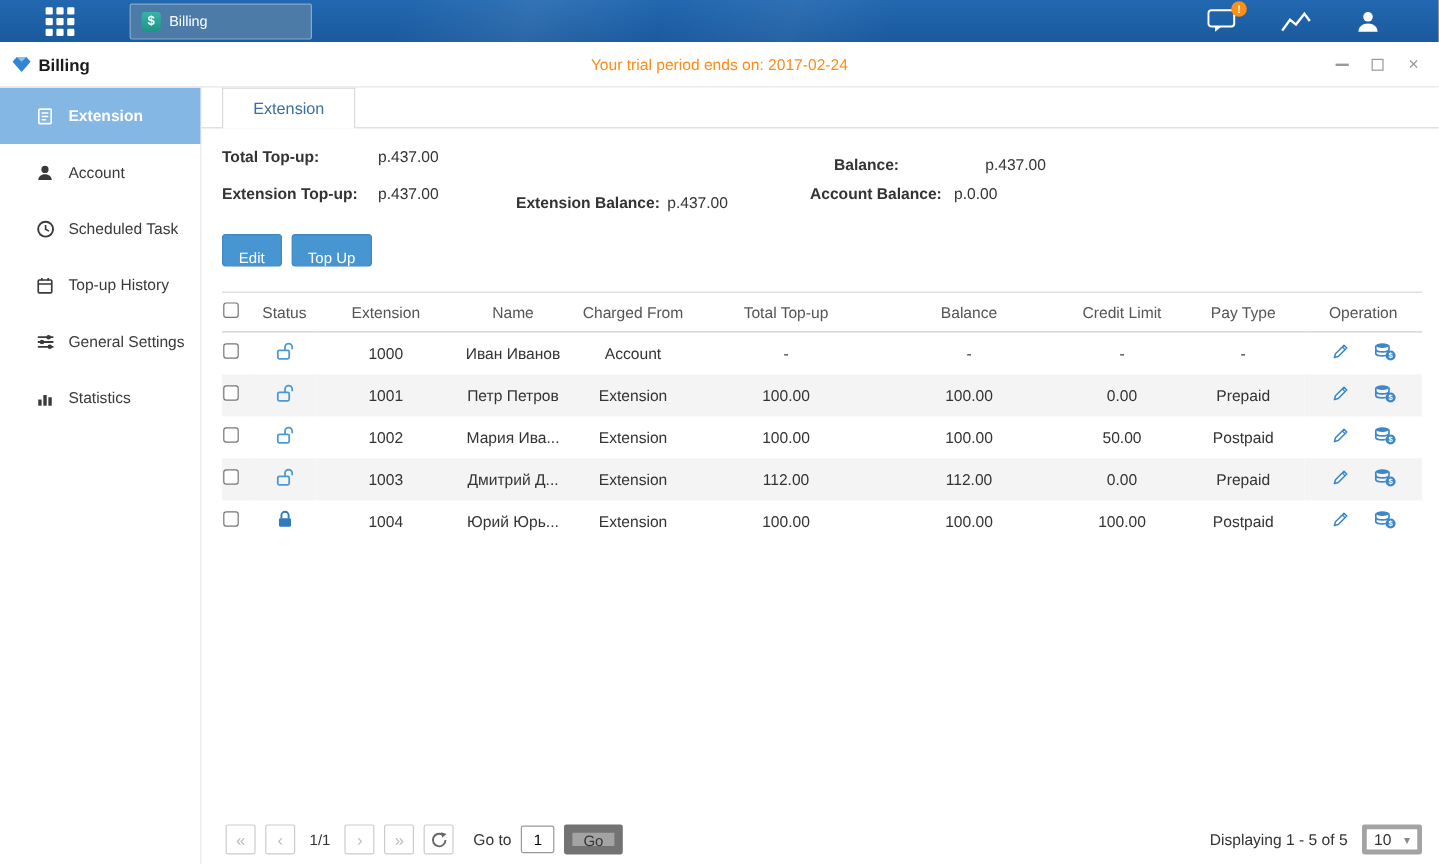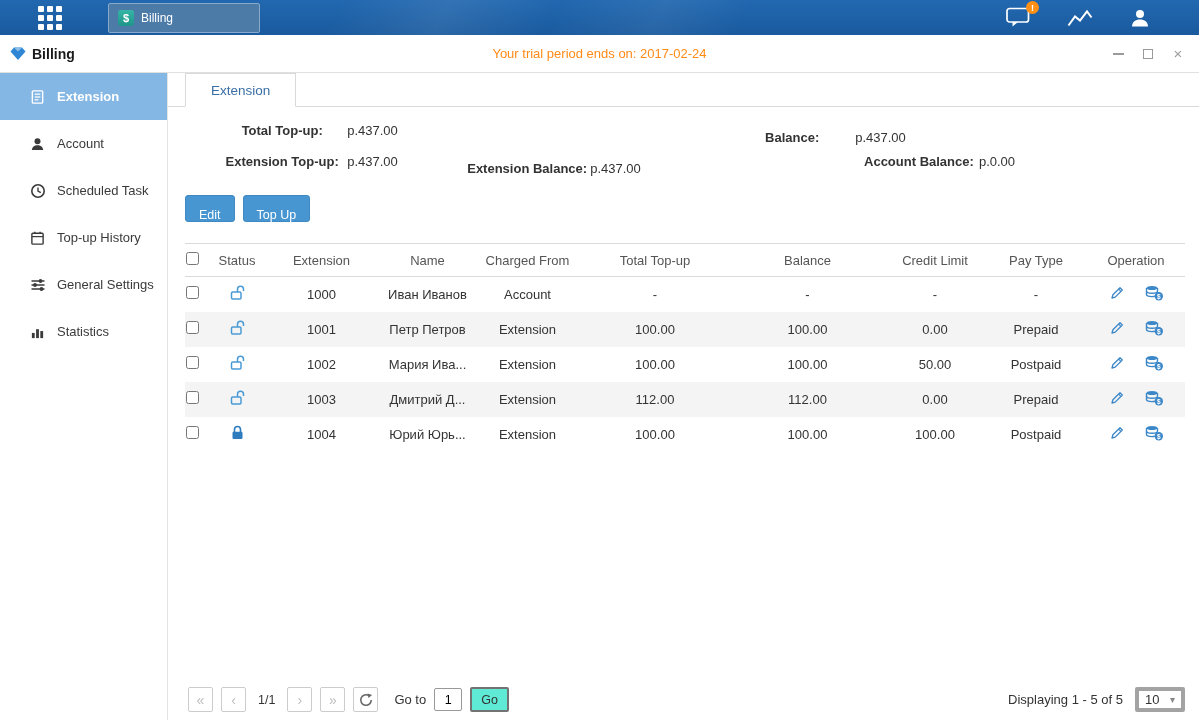--- a/index.html
+++ b/index.html
@@ -63,21 +63,21 @@
   .tabstrip { height:34px; border-bottom:1px solid #d9d9d9; display:flex; padding-left:17px; }
   .tab {
     border:1px solid #d9d9d9; border-bottom:1px solid #fff; margin-bottom:-1px;
     background:#fff; color:#3a6ea5; font-size:13.5px;
     display:flex; align-items:center; padding:0 25px; cursor:pointer;
   }
 
   .content { padding-left:17px; }
   .summary { margin-top:8px; }
   .sum-row { display:flex; height:31px; align-items:center; }
-  .sum-cell { flex:0 0 auto; white-space:nowrap;text-align:center; }
+  .sum-cell { flex:0 0 auto; white-space:nowrap; }
   .w1 { width:245px; } .w2 { width:265px; } .w3 { width:245px;margin-top:13px; } .w4 { flex:1; }
   .sum-label { display:inline-block; font-weight:bold; color:#333; }
   .lw1 { width:130px; } .lw2 { width:120px; } .lw3 { width:126px; } .lw4 { width:120px; }
   .sum-value { color:#333; }
 
   .action-row { margin-top:18px; display:flex; gap:8px; }
   .btn-blue {
     height:27px; padding:12px 13px; background:#4796d1; color:#fff; border:1px solid #3f88c1;
     border-radius:3px; font-size:12.5px; cursor:pointer; font-family:inherit;
   }
@@ -103,21 +103,21 @@
   .pg-left { display:flex; align-items:center; gap:8px; }
   .pg-btn {
     width:25px; height:25px; border:1px solid #ccc; background:#fff; border-radius:2px;
     display:flex; align-items:center; justify-content:center; font-size:14px; color:#666;
     cursor:pointer; font-family:inherit; padding:0;
   }
   .pg-btn.disabled { color:#bdbdbd; }
   .pg-indicator { margin:0 4px; font-size:12.5px; color:#333; }
   .goto-label { margin-left:8px; color:#333; }
   .goto-input { width:28px; height:23px; border:1px solid #999; border-radius:2px; text-align:center; font-size:12.5px; font-family:inherit; }
-  .go-btn { height:25px; padding:0 9px; border:2px solid #737373; background:#5eead4; border-radius:2px; color:#333; font-size:12.5px; cursor:pointer; font-family:inherit; }
+  .go-btn { height:25px; padding:0 9px; border:7px solid #737373; background:#a3a3a3; border-radius:2px; color:#333; font-size:12.5px; cursor:pointer; font-family:inherit; }
   .pg-right { display:flex; align-items:center; gap:12px; }
   .page-size {
     width:50px; height:25px; border:4px solid #a3a3a3; border-radius:2px; background:#fff;
     display:flex; align-items:center; justify-content:space-between; padding:0 6px; cursor:pointer;
   }
   .caret { color:#888; font-size:10px; }
 </style>
 </head>
 <body>
 

